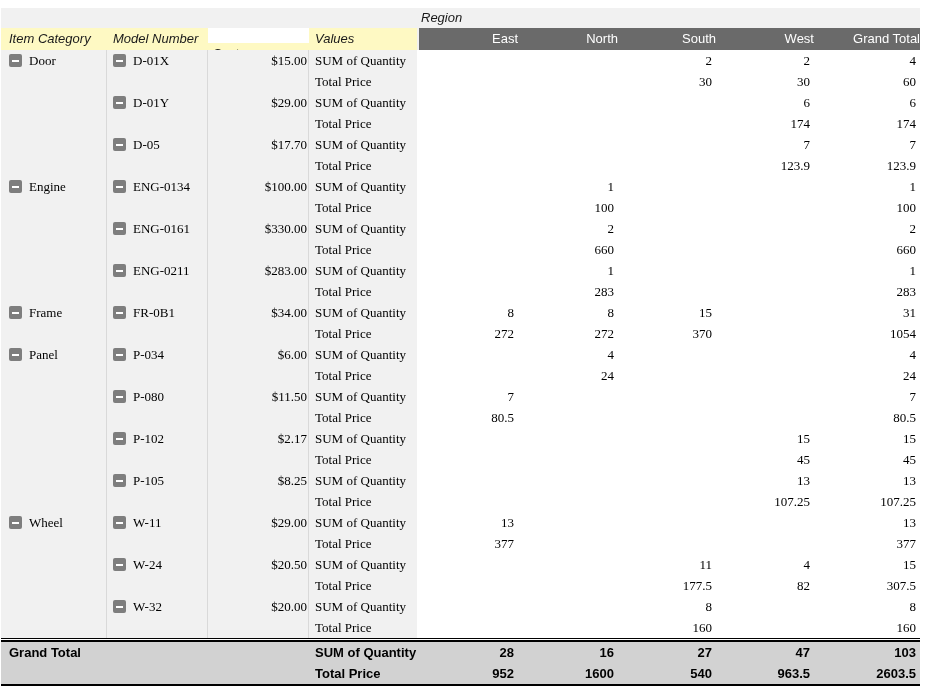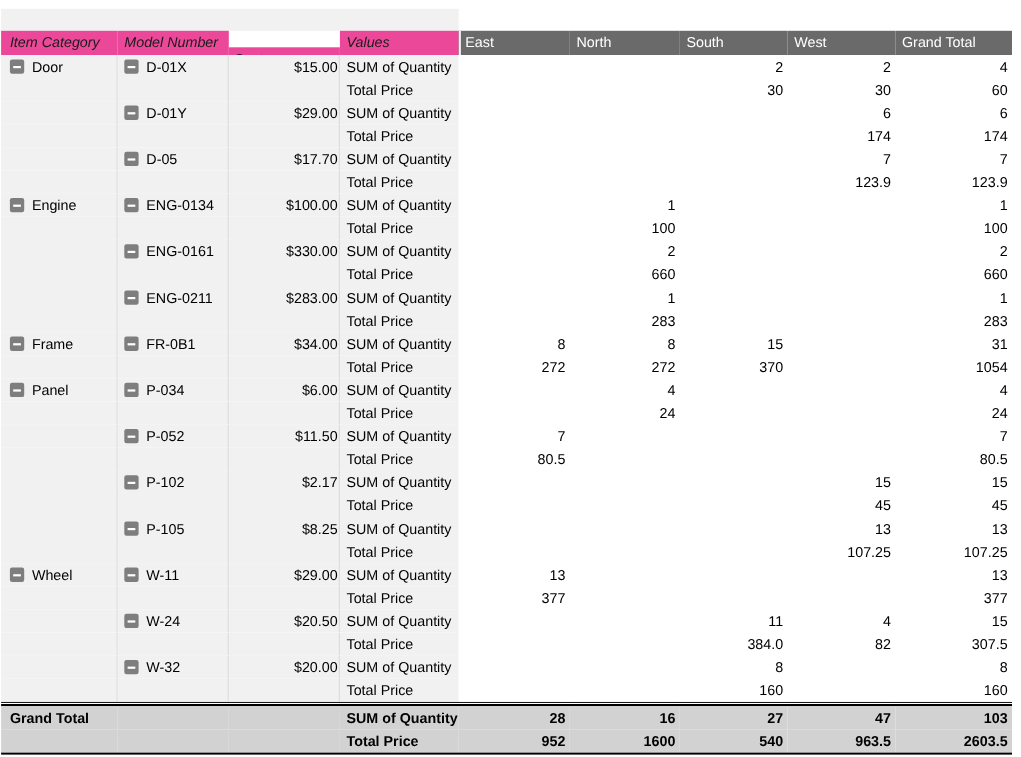--- a/index.html
+++ b/index.html
@@ -6,26 +6,26 @@
     font-family:"Liberation Sans","DejaVu Sans",sans-serif;font-size:13px;color:#000;}
   .pivot{position:absolute;left:1px;top:8px;width:919px;}
   .row{display:grid;}
   .cols{grid-template-columns:106px 101px 101px 108px 101px 100px 98px 98px 106px;}
   
   .region-row{grid-template-columns:416px 503px;height:20px;}
   .region-row>div{background:#f1f1f1;line-height:20px;}
   .region-label{font-style:italic;padding-left:4px;color:#1a1a1a;}
   
   .header-row{height:22px;}
-  .hl{background:#ec4899;font-style:italic;line-height:22px;color:#1a1a1a;white-space:nowrap;overflow:hidden;}
+  .hl{background:#fef9c3;font-style:italic;line-height:22px;color:#1a1a1a;white-space:nowrap;overflow:hidden;}
   .hl1{padding-left:8px;}.hl2{padding-left:6px;}.hl3{padding-left:4px;margin-top:15px;}.hl4{padding-left:6px;}
-  .hd{background:#6a6a6a;color:#ffffff;line-height:22px;padding-left:6px;white-space:nowrap;overflow:hidden;}
+  .hd{background:#6a6a6a;color:#ffffff;line-height:22px;padding-left:6px;white-space:nowrap;overflow:hidden;text-align:right;}
   .hd-first{box-shadow:inset 2px 0 0 #f1f1f1;}
   
-  .body-row{height:21px;line-height:21px;}
+  .body-row{height:21px;line-height:21px;font-family:Liberation Serif, serif;}
   .body-row>div{white-space:nowrap;overflow:hidden;}
   .cat,.mod,.cost,.vals{background:#f1f1f1;}
   .cat{padding-left:8px;box-shadow:inset -1px 0 0 #d9d9d9;}
   .mod{padding-left:6px;box-shadow:inset -1px 0 0 #d9d9d9;}
   .cost{box-shadow:inset -1px 0 0 #d9d9d9;padding-right:2px;}
   .vals{padding-left:6px;}
   .num{text-align:right;}
   .data{padding-right:4px;background:#ffffff;}
   .collapse-btn{display:inline-block;width:13px;height:13px;background:#7e7e7e;border-radius:2px;
     position:relative;vertical-align:-2px;margin-right:7px;}
@@ -39,20 +39,21 @@
   .footer-row .num{padding-right:4px;}
   .bottom-line{height:2px;background:#000;}
 </style>
 </head>
 <body>
 
 <div class="pivot">
 
   <div class="row region-row">
     <div></div>
+    <div class="region-label">Region</div>
   </div>
 
   <div class="row cols header-row">
     <div class="hl hl1">Item Category</div>
     <div class="hl hl2">Model Number</div>
     <div class="hl hl3">Cost</div>
     <div class="hl hl4">Values</div>
     <div class="hd hd-first">East</div>
     <div class="hd">North</div>
     <div class="hd">South</div>
@@ -299,21 +300,21 @@
     <div class="data num">24</div>
     <div class="data num"></div>
     <div class="data num"></div>
     <div class="data num">24</div>
   </div>
       <div class="row cols body-row">
     <div class="cat">
       <span class="lbl"></span>
     </div>
     <div class="mod">
-      <span class="collapse-btn"></span><span class="lbl">P-052</span>
+      <span class="collapse-btn"></span><span class="lbl">P-080</span>
     </div>
     <div class="cost num">$11.50</div>
     <div class="vals">SUM of Quantity</div>
     <div class="data num">7</div>
     <div class="data num"></div>
     <div class="data num"></div>
     <div class="data num"></div>
     <div class="data num">7</div>
   </div>
       <div class="row cols body-row">
@@ -440,21 +441,21 @@
     <div class="cat">
       <span class="lbl"></span>
     </div>
     <div class="mod">
       <span class="lbl"></span>
     </div>
     <div class="cost num"></div>
     <div class="vals">Total Price</div>
     <div class="data num"></div>
     <div class="data num"></div>
-    <div class="data num">384.0</div>
+    <div class="data num">177.5</div>
     <div class="data num">82</div>
     <div class="data num">307.5</div>
   </div>
       <div class="row cols body-row">
     <div class="cat">
       <span class="lbl"></span>
     </div>
     <div class="mod">
       <span class="collapse-btn"></span><span class="lbl">W-32</span>
     </div>

